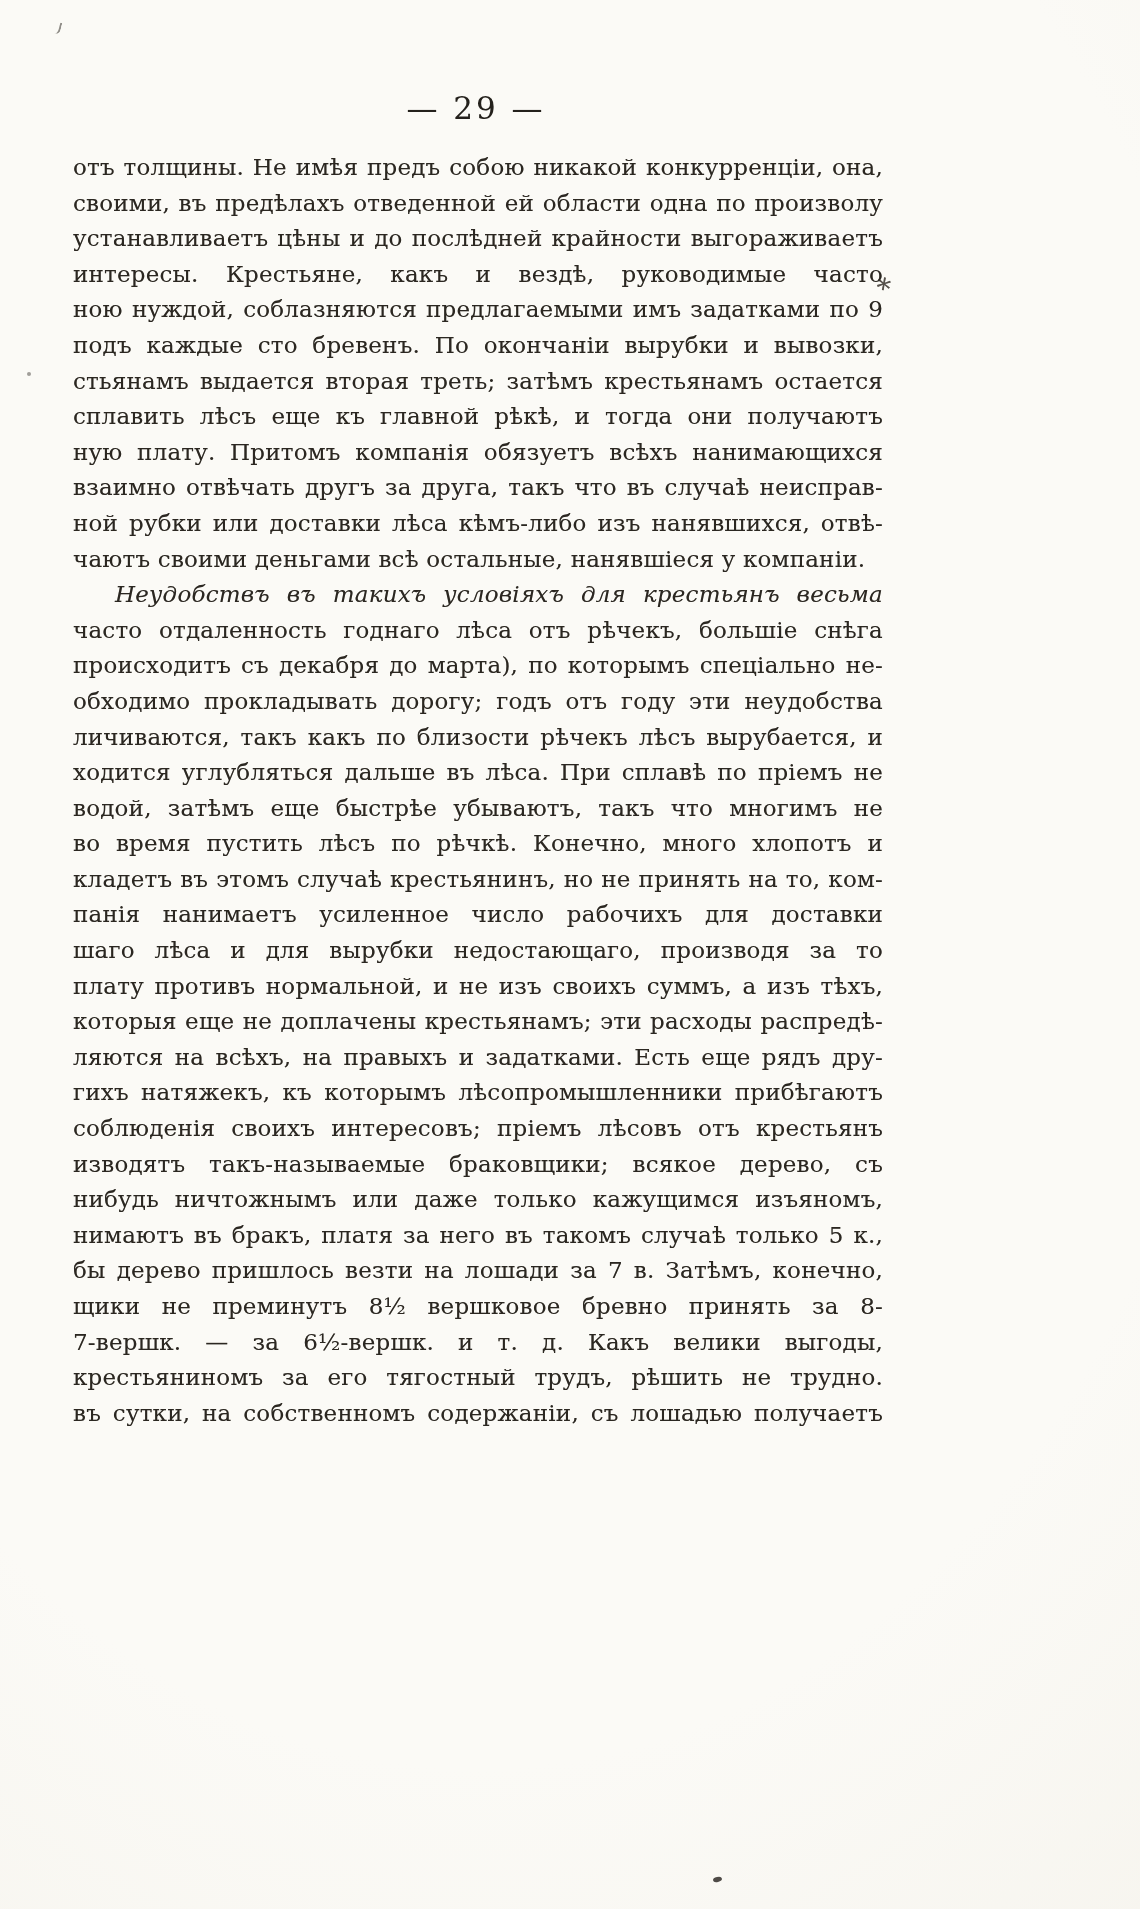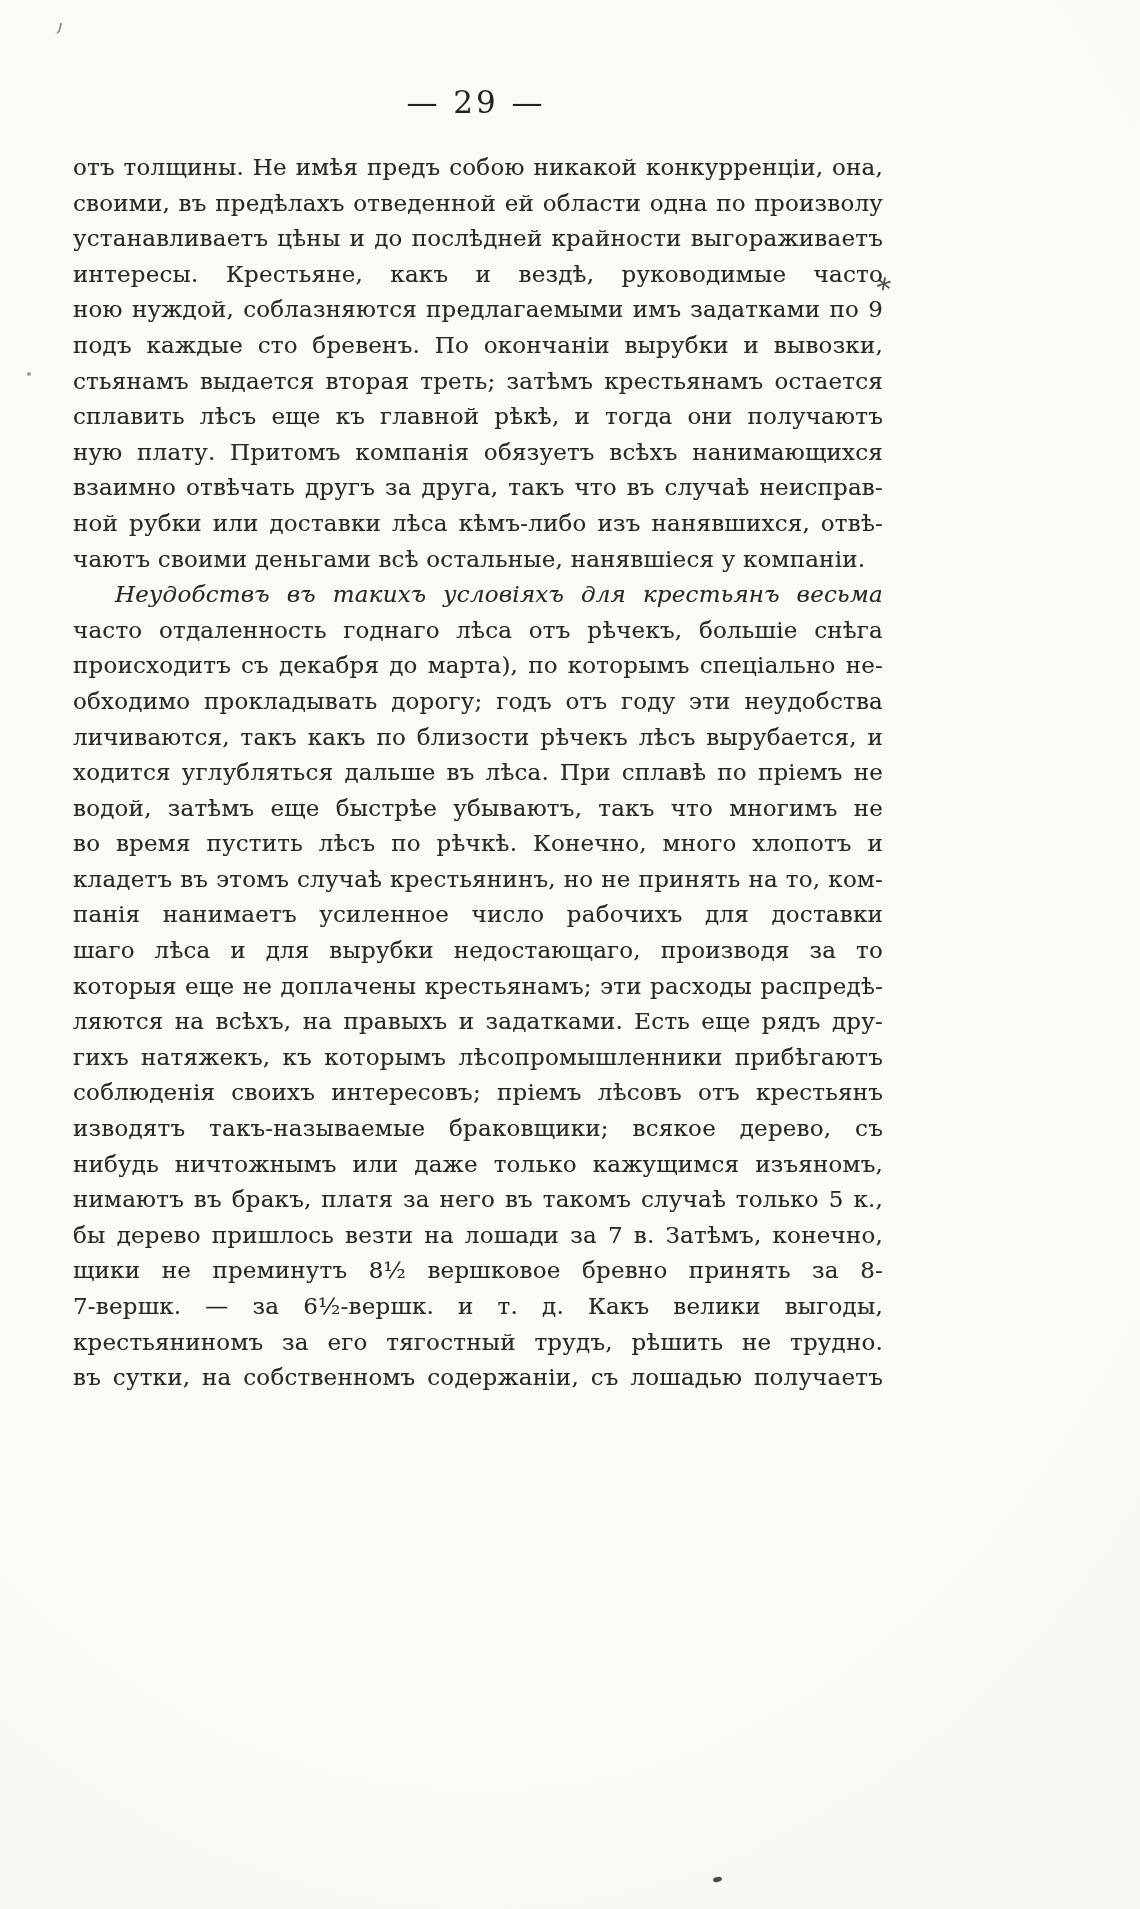--- a/index.html
+++ b/index.html
@@ -12,21 +12,21 @@
     width: 1140px;
     height: 1909px;
     overflow: hidden;
     background: radial-gradient(ellipse 130% 105% at 42% 38%,
                 #fbfaf6 52%, #f5f3ec 85%, #ebe8df 100%);
     font-family: "DejaVu Serif", "Liberation Serif", serif;
     color: #2b2721;
   }
   .header {
     position: absolute;
-    top: 84px; left: 70px; width: 812px;
+    top: 90px; left: 70px; width: 812px;
     text-align: center;
     font-size: 31px;
     letter-spacing: 3px;
     color: #24211c;
   }
   .text-block {
     position: absolute;
     top: 150px; left: 73px; width: 810px;
   }
   .paragraph { margin: 0; }
@@ -111,20 +111,21 @@
         <div class="line">часто отдаленность годнаго лѣса отъ рѣчекъ, большіе снѣга (рубка</div>
         <div class="line">происходитъ съ декабря до марта), по которымъ спеціально не-</div>
         <div class="line">обходимо прокладывать дорогу; годъ отъ году эти неудобства уве-</div>
         <div class="line">личиваются, такъ какъ по близости рѣчекъ лѣсъ вырубается, и при-</div>
         <div class="line">ходится углубляться дальше въ лѣса. При сплавѣ по пріемъ не</div>
         <div class="line">водой, затѣмъ еще быстрѣе убываютъ, такъ что многимъ не удается</div>
         <div class="line">во время пустить лѣсъ по рѣчкѣ. Конечно, много хлопотъ и труда</div>
         <div class="line">кладетъ въ этомъ случаѣ крестьянинъ, но не принять на то, ком-</div>
         <div class="line">панія нанимаетъ усиленное число рабочихъ для доставки отстав-</div>
         <div class="line">шаго лѣса и для вырубки недостающаго, производя за то двойную</div>
+        <div class="line">плату противъ нормальной, и не изъ своихъ суммъ, а изъ тѣхъ,</div>
         <div class="line">которыя еще не доплачены крестьянамъ; эти расходы распредѣ-</div>
         <div class="line">ляются на всѣхъ, на правыхъ и задатками. Есть еще рядъ дру-</div>
         <div class="line">гихъ натяжекъ, къ которымъ лѣсопромышленники прибѣгаютъ для</div>
         <div class="line">соблюденія своихъ интересовъ; пріемъ лѣсовъ отъ крестьянъ про-</div>
         <div class="line">изводятъ такъ-называемые браковщики; всякое дерево, съ какимъ-</div>
         <div class="line">нибудь ничтожнымъ или даже только кажущимся изъяномъ, они при-</div>
         <div class="line">нимаютъ въ бракъ, платя за него въ такомъ случаѣ только 5 к., хотя</div>
         <div class="line">бы дерево пришлось везти на лошади за 7 в. Затѣмъ, конечно, браков-</div>
         <div class="line">щики не преминутъ 8½ вершковое бревно принять за 8-вершковое,</div>
         <div class="line">7-вершк. — за 6½-вершк. и т. д. Какъ велики выгоды, получаемыя</div>

